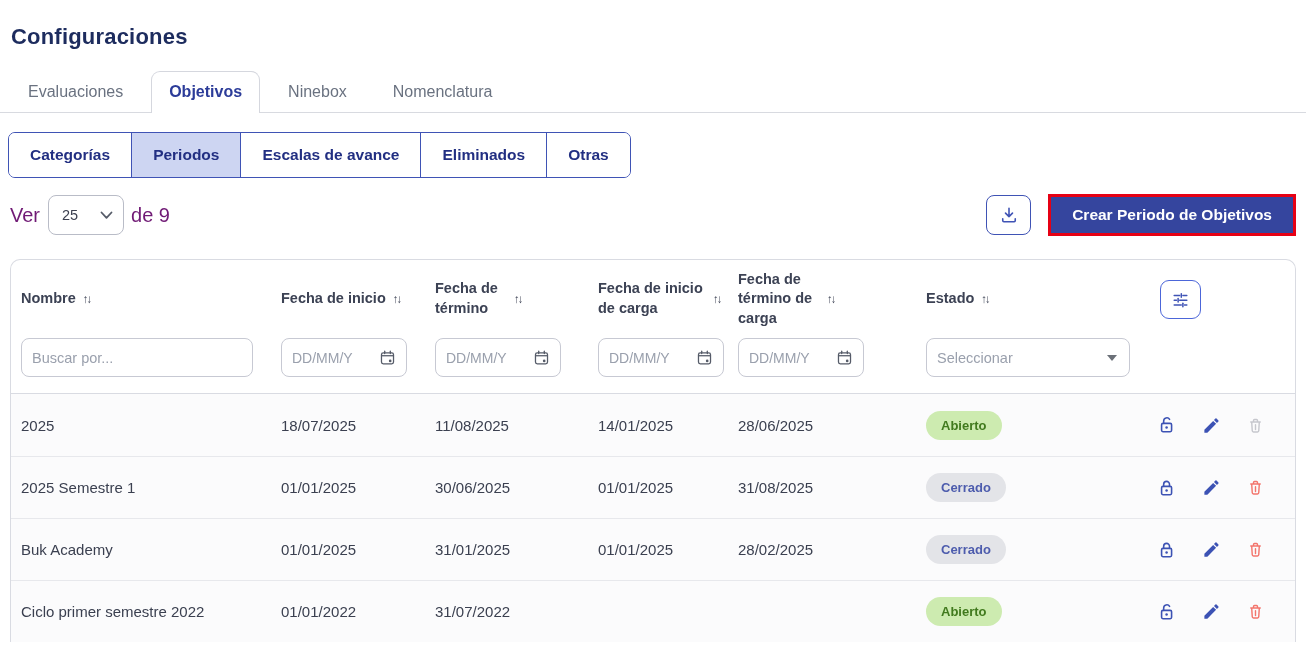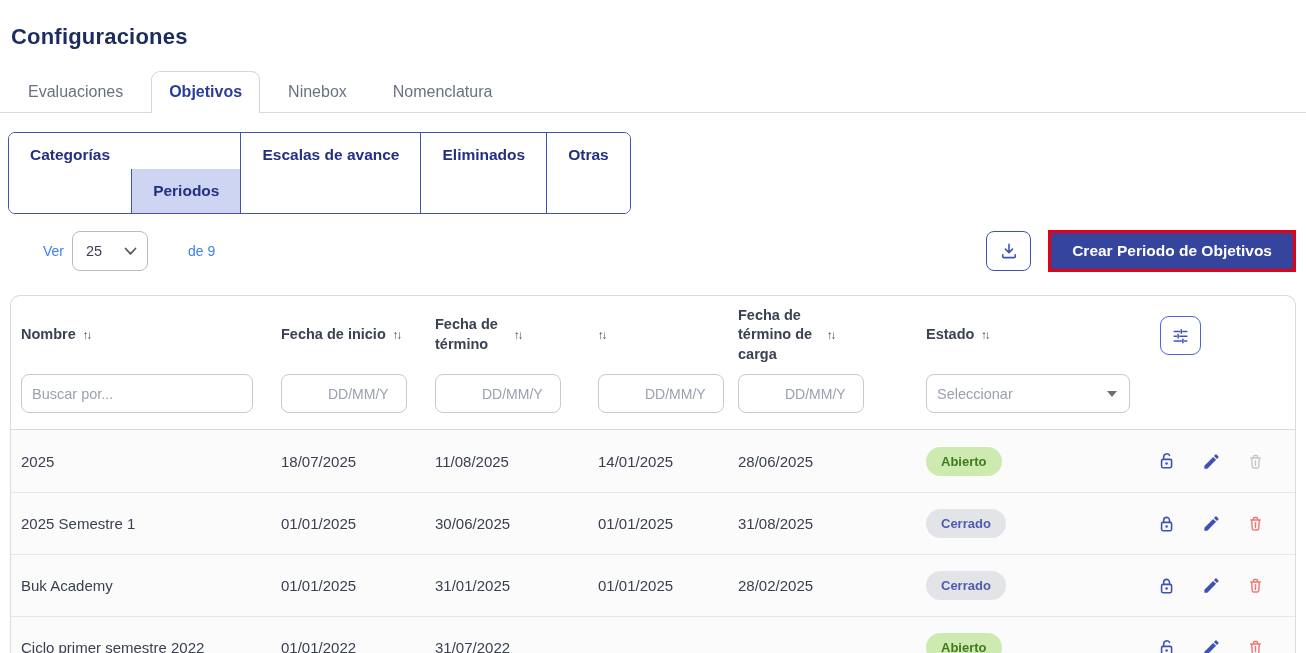--- a/index.html
+++ b/index.html
@@ -18,25 +18,25 @@
          margin-bottom:0; position:relative; top:1px; background:transparent; }
   .tab[data-active="true"] { color:#2c3c99; font-weight:700; background:#fff;
          border-color:#d5d7de; }
 
   
   .subtabs { display:inline-flex; margin:19px 0 0 8px; border:1px solid #3f53b5;
              border-radius:7px; overflow:hidden; }
   .subtab { padding:13px 21px; font-size:15.5px; font-weight:600; color:#222f82;
             border-left:1px solid #3f53b5; cursor:pointer; background:#fff; white-space:nowrap; }
   .subtab:first-child { border-left:none; }
-  .subtab[data-active="true"] { background:#cdd5f2;margin-top:36px; }
+  .subtab[data-active="true"] { background:#cdd5f2; }
 
   
   .toolbar { display:flex; align-items:center; margin:14px 10px 0 10px; height:46px; }
-  .ver-label, .total-label { font-size:14px; color:#3b82f6;margin-left:33px; }
+  .ver-label, .total-label { font-size:20px; color:#701a75; }
   .pagesize { display:inline-flex; align-items:center; justify-content:space-between;
               width:76px; height:40px; border:1px solid #b9bcc7; border-radius:8px;
               margin:0 7px 0 8px; padding:0 10px 0 13px; font-size:14.5px; color:#3c4150; cursor:pointer; }
   .spacer { flex:1; }
   .dl-btn { width:45px; height:40px; border:1px solid #3f53b5; border-radius:8px; background:#fff;
             display:flex; align-items:center; justify-content:center; cursor:pointer; margin-right:17px; }
   .create-wrap { border:3px solid #e60014; }
   .create-btn { background:#35459e; color:#ffffff; border:none; font-family:inherit;
                 font-size:15.5px; font-weight:700; padding:9px 21px; cursor:pointer; display:block; }
 
@@ -58,21 +58,21 @@
   .cols-btn { width:41px; height:39px; border:1px solid #4c66d9; border-radius:9px; background:#fff;
               display:flex; align-items:center; justify-content:center; cursor:pointer; }
 
   .filters { min-height:55px; padding-bottom:16px; border-bottom:1px solid #d9dbe2; }
   .f-input { display:flex; align-items:center; height:39px; border:1px solid #c7c9d3; border-radius:8px;
              background:#fff; padding:0 10px; }
   .f-search { width:232px; }
   .f-search input { border:none; outline:none; width:100%; font-family:inherit; font-size:14.5px; color:#3b4050; }
   .f-search input::placeholder { color:#9aa0ad; }
   .f-date { width:126px; justify-content:space-between; }
-  .f-date input { border:none; outline:none; width:76px; font-family:inherit; font-size:14px; color:#6d28d9;margin-left:36px; }
+  .f-date input { border:none; outline:none; width:76px; font-family:inherit; font-size:14px; color:#6d28d9; }
   .f-date input::placeholder { color:#9aa0ad; }
   .f-select { width:204px; justify-content:space-between; cursor:pointer;align-items:center; }
   .f-select .ph { font-size:14.5px; color:#9aa0ad; }
   .caret { width:0; height:0; border-left:5px solid transparent; border-right:5px solid transparent;
            border-top:6px solid #6b7078; margin-right:2px; }
 
   .data-row { min-height:62px; background:#fbfbfc; font-size:15px; color:#3b4050; }
   .data-row + .data-row { border-top:1px solid #e7e8ec; }
 
   .badge { display:inline-block; padding:7px 15px; border-radius:15px; font-size:13px; font-weight:600; }
@@ -145,20 +145,21 @@
       </div>
       <div class="cell th">
         <span class="lbl">Fecha de inicio</span>
         <span class="sort">↑↓</span>
       </div>
       <div class="cell th">
         <span class="lbl w70">Fecha de término</span>
         <span class="sort">↑↓</span>
       </div>
       <div class="cell th">
+        <span class="lbl w105">Fecha de inicio de carga</span>
         <span class="sort">↑↓</span>
       </div>
       <div class="cell th">
         <span class="lbl w80">Fecha de término de carga</span>
         <span class="sort">↑↓</span>
       </div>
       <div class="cell th">
         <span class="lbl">Estado</span>
         <span class="sort">↑↓</span>
       </div>

